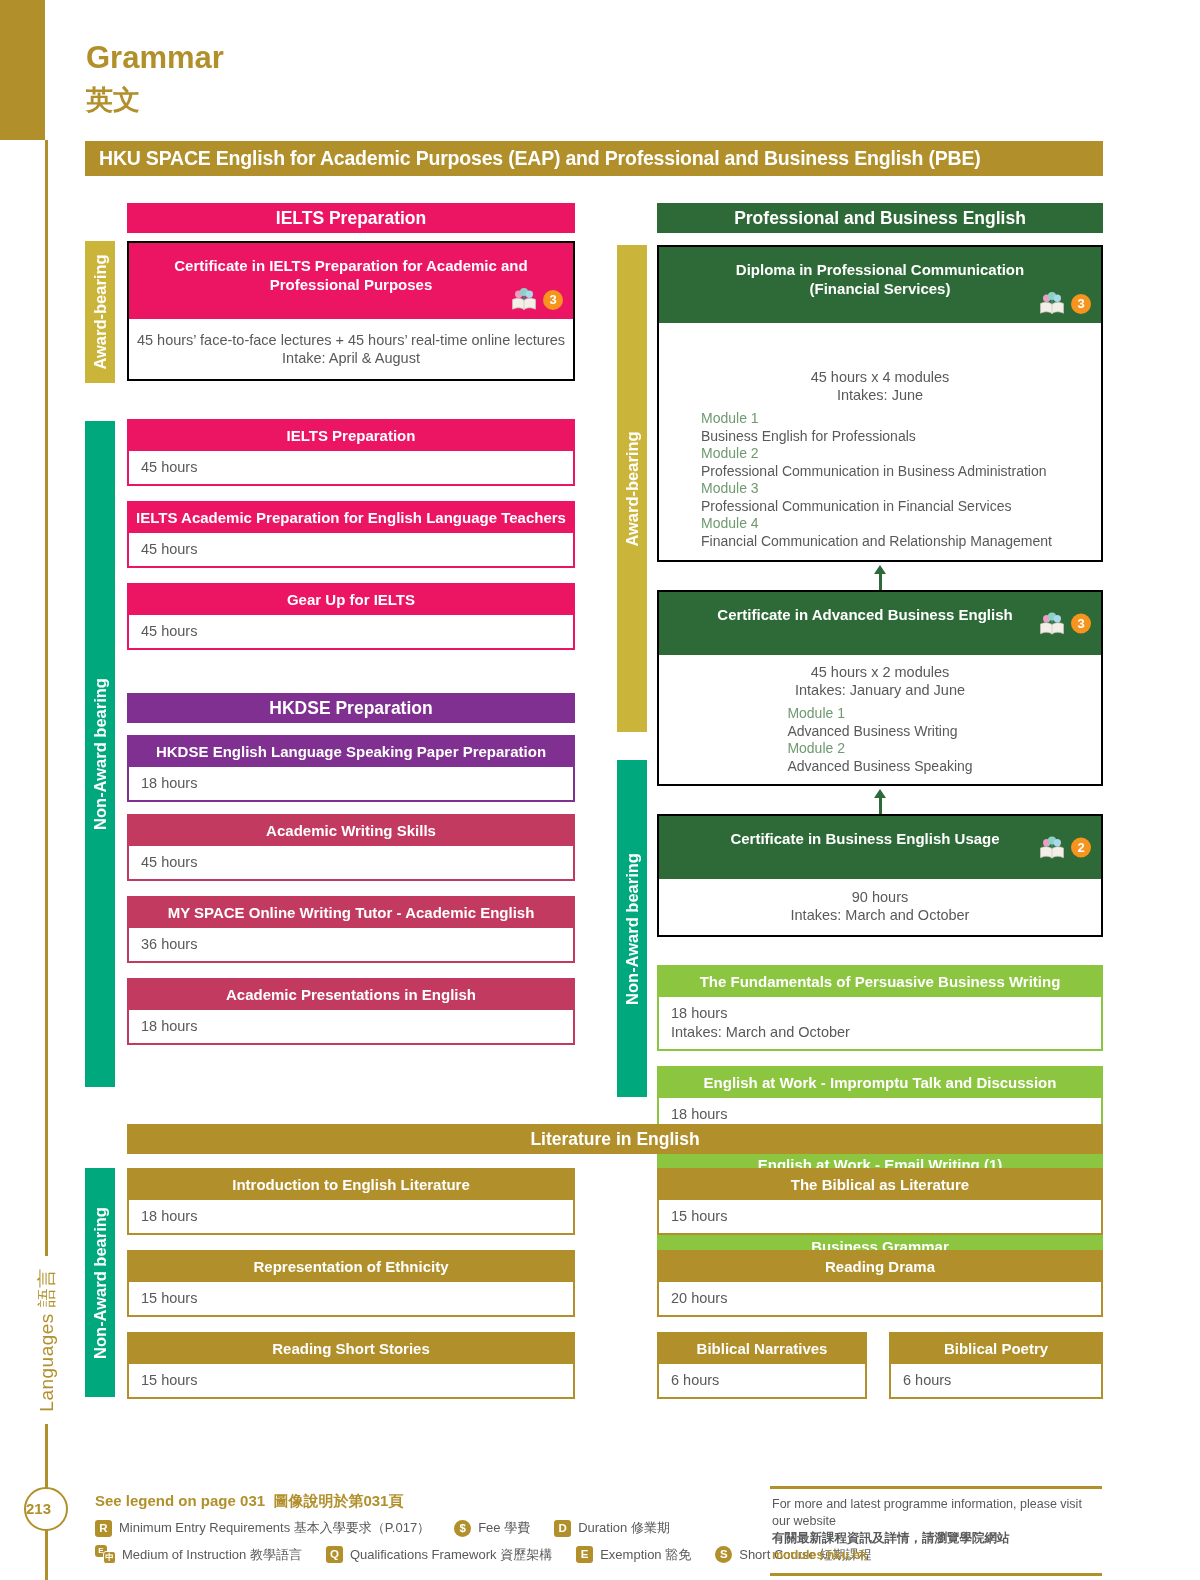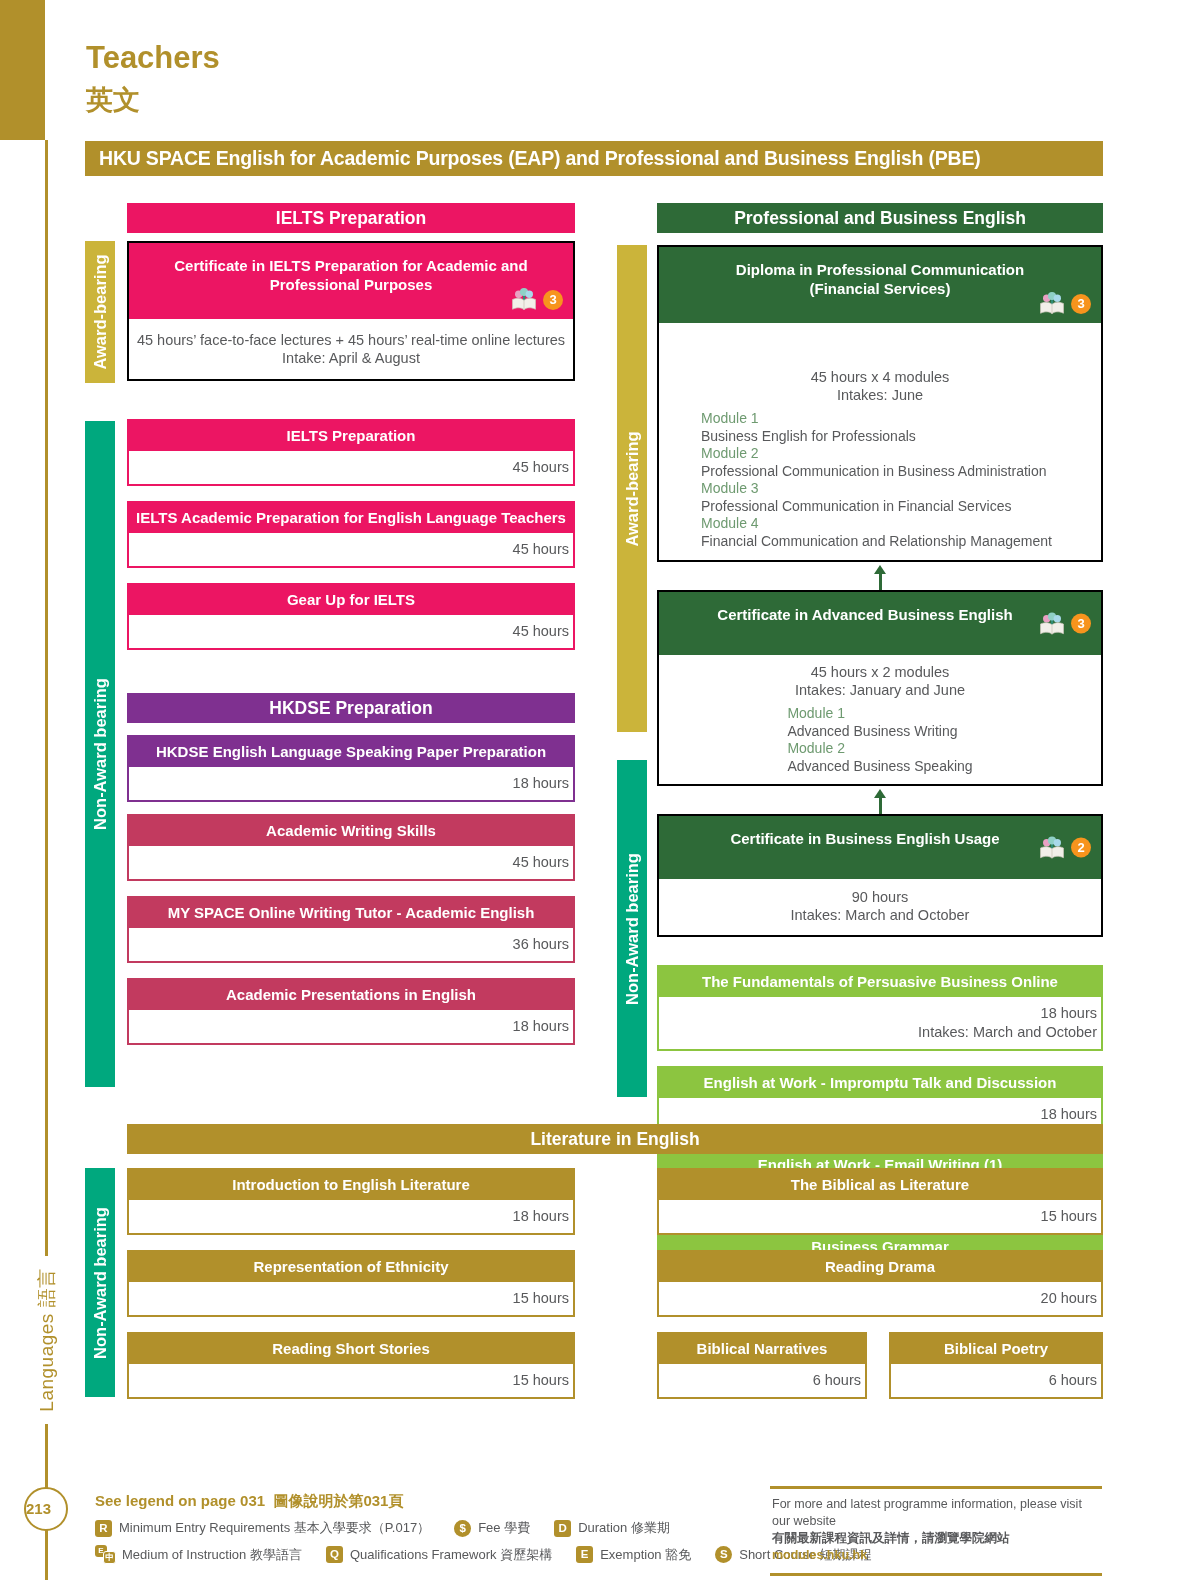--- a/index.html
+++ b/index.html
@@ -48,21 +48,21 @@
   .col-lit-right{left:657px;top:1168px;width:446px;}
 
   .sec-head{height:30px;line-height:30px;color:#fff;font-weight:bold;font-size:17.5px;text-align:center;}
   .lit-head{position:absolute;left:127px;top:1124px;width:976px;}
 
   .bg-pink{background:var(--pink);} .bg-purple{background:var(--purple);} .bg-crimson{background:var(--crimson);}
   .bg-dgreen{background:var(--dgreen);} .bg-gold{background:var(--gold);}
 
   .course{border:2px solid;background:#fff;}
   .course .head{color:#fff;font-weight:bold;font-size:15px;text-align:center;padding:6px 4px;line-height:18px;}
-  .course .body{color:var(--gray);font-size:14.5px;text-align:right;padding:7px 4px;line-height:19px;}
+  .course .body{color:var(--gray);font-size:14.5px;text-align:left;padding:7px 12px;line-height:19px;}
   .c-pink{border-color:var(--pink);} .c-pink .head{background:var(--pink);}
   .c-purple{border-color:var(--purple);} .c-purple .head{background:var(--purple);}
   .c-crimson{border-color:var(--crimson);} .c-crimson .head{background:var(--crimson);}
   .c-dgreen{border-color:var(--dgreen);}
   .c-lgreen{border-color:var(--lgreen);} .c-lgreen .head{background:var(--lgreen);}
   .c-gold{border-color:var(--gold);} .c-gold .head{background:var(--gold);}
 
   
   .cert{border:2px solid;background:#fff;}
   .chead{position:relative;color:#fff;font-weight:bold;font-size:15px;text-align:center;line-height:19px;}
@@ -113,21 +113,21 @@
 
 <div class="page">
 
   <div class="corner"></div>
   <div class="vseg" style="top:140px;height:1116px;"></div>
   <div class="vseg" style="top:1424px;height:64px;"></div>
   <div class="vseg" style="top:1530px;height:50px;"></div>
   <div class="languages-tab">Languages 語言</div>
   <div class="page-circle">213</div>
 
-  <div class="title-en">Teachers</div>
+  <div class="title-en">Grammar</div>
   <div class="title-zh">英文</div>
   <div class="banner">HKU SPACE English for Academic Purposes (EAP) and Professional and Business English (PBE)</div>
 
   <div class="vbar goldb" style="left:85px;top:241px;height:142px;">
     <span>Award-bearing</span>
   </div>
   <div class="vbar greenb" style="left:85px;top:421px;height:666px;">
     <span>Non-Award bearing</span>
   </div>
   <div class="vbar goldb" style="left:617px;top:245px;height:487px;">
@@ -296,21 +296,21 @@
           <span class="badge">2</span>
         </span>
       </div>
       <div class="cbody" style="padding:9px 6px 11px;">
         <div>90 hours</div>
         <div>Intakes: March and October</div>
       </div>
     </div>
 
     <div class="course c-lgreen mt28">
-      <div class="head">The Fundamentals of Persuasive Business Online</div>
+      <div class="head">The Fundamentals of Persuasive Business Writing</div>
       <div class="body">
         <div>18 hours</div>
         <div>Intakes: March and October</div>
       </div>
     </div>
     <div class="course c-lgreen mt15">
       <div class="head">English at Work - Impromptu Talk and Discussion</div>
       <div class="body">18 hours</div>
     </div>
     <div class="course c-lgreen mt15">

